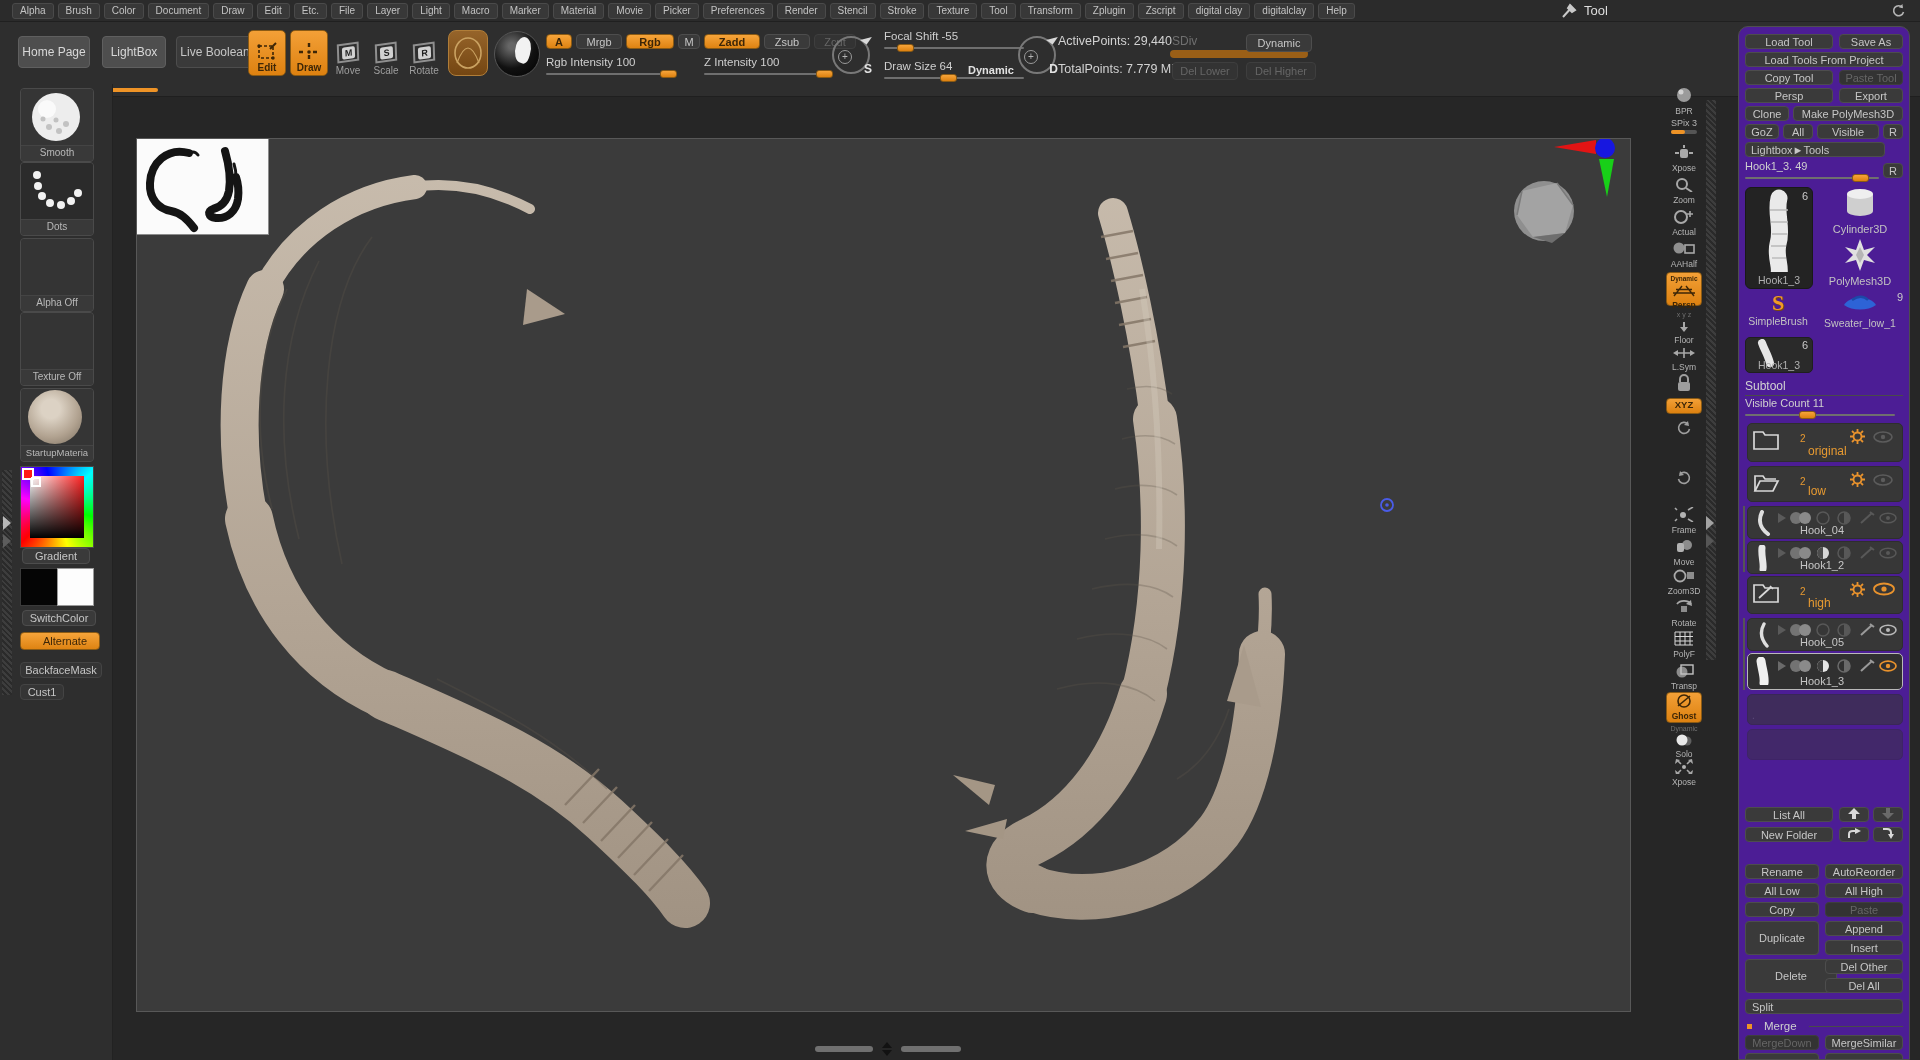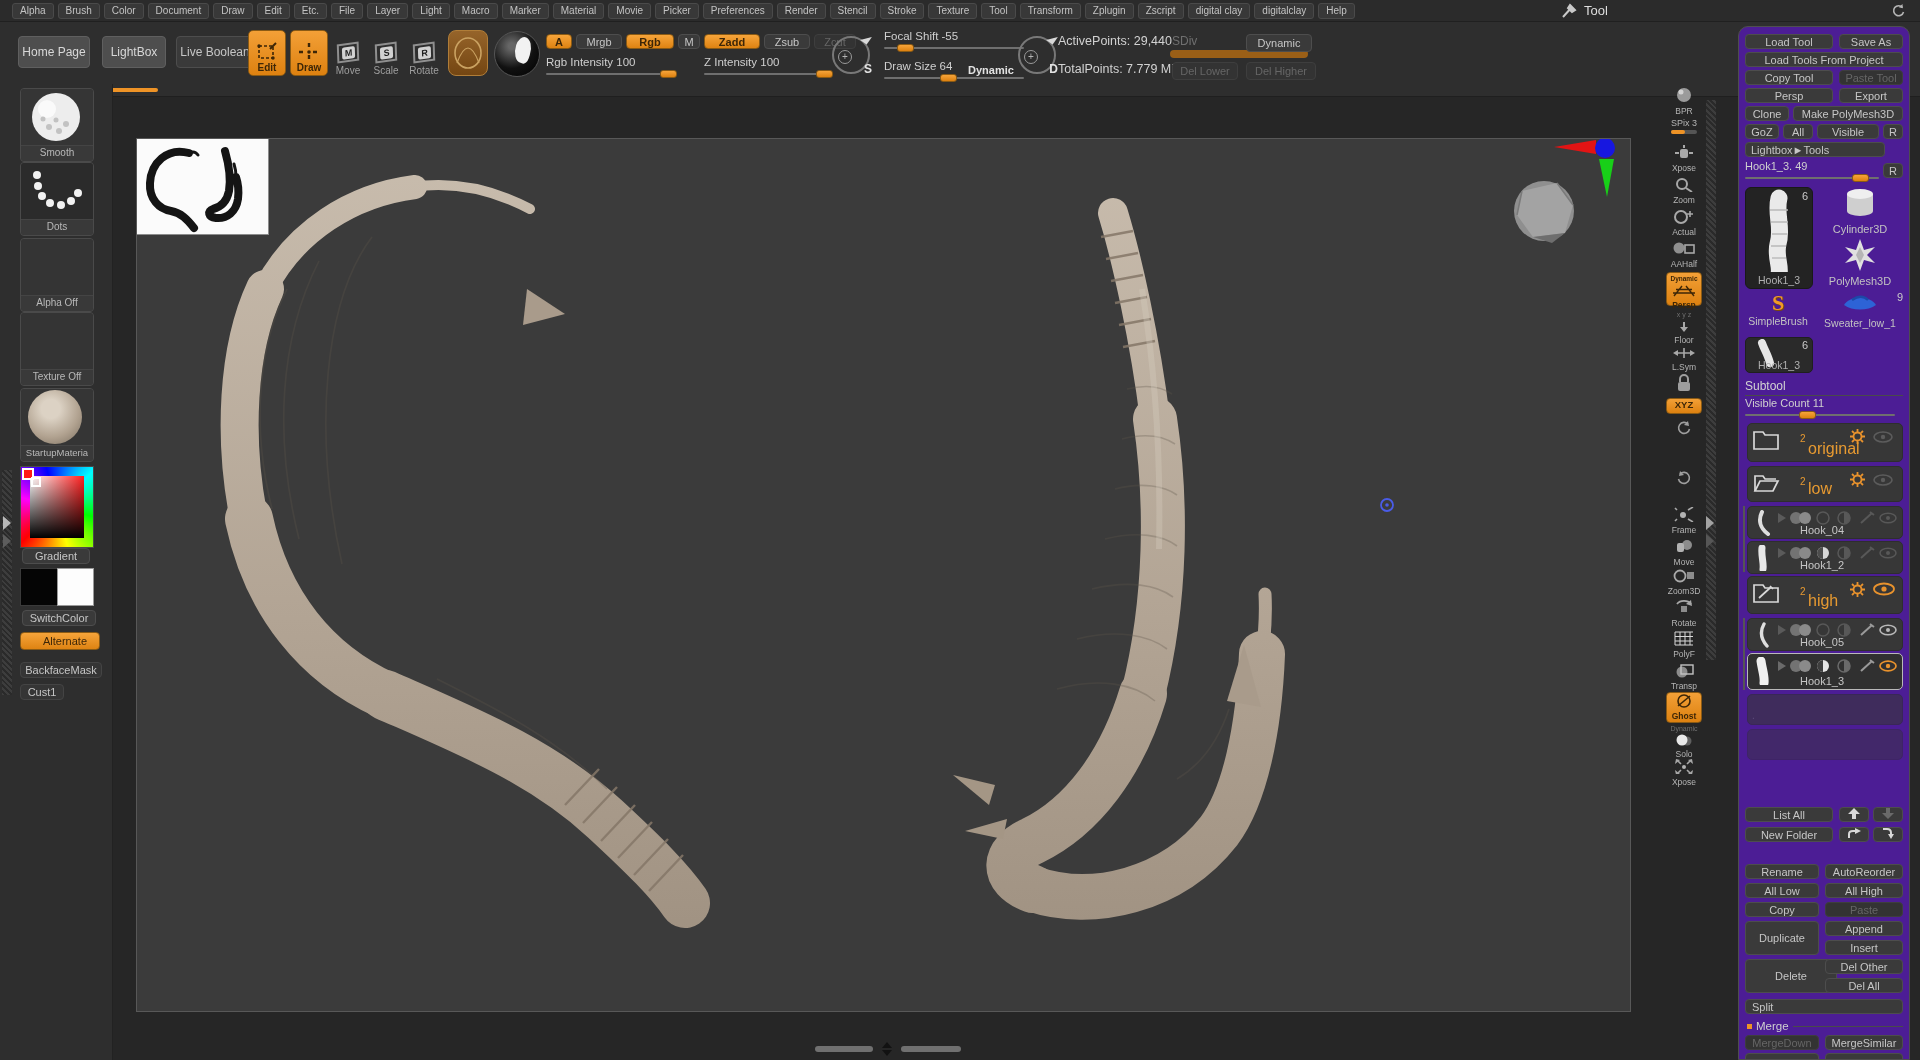--- a/index.html
+++ b/index.html
@@ -46,24 +46,24 @@
   .shelf-item{position:absolute;left:0;width:36px;text-align:center;border-radius:4px;padding:1px 0;}
   .shelf-lb{font-size:8.5px;color:#b5b5b5;line-height:9px;}
   .shelf-item.on{background:linear-gradient(#f3a037,#dd8110);border:1px solid #8a5a14;box-sizing:border-box;}
   .shelf-item.on .shelf-lb{color:#3d2607;font-weight:bold;}
   .tinydim{font-size:7px;color:#6f6f6f;line-height:7px;}
   
   #rpanel{position:absolute;left:1738px;top:26px;width:172px;height:1034px;background:#4c1d95;border:1px solid #4e4e4e;border-radius:10px 10px 0 0;box-sizing:border-box;overflow:hidden;}
   .st-row{position:absolute;left:8px;width:156px;background:#373737;border:1px solid #2e2e2e;border-radius:5px;box-sizing:border-box;}
   .st-row.selected{border:1px solid #b9b9b9;background:#303030;}
   .st-name{position:absolute;left:0;right:6px;bottom:2px;text-align:center;font-size:11px;color:#c6c6c6;}
-  .st-fname{position:absolute;left:60px;bottom:3px;font-size:16px;color:#e79a31;}
+  .st-fname{position:absolute;left:60px;bottom:3px;font-size:12px;color:#e79a31;}
   .st-badge{position:absolute;left:52px;top:9px;font-size:10px;color:#e79a31;}
   .st-thumb{position:absolute;left:4px;top:3px;}
-  .sect{position:absolute;left:8px;width:156px;height:14px;display:flex;align-items:center;gap:4px;}
+  .sect{position:absolute;left:8px;width:156px;height:14px;display:flex;align-items:center;gap:12px;}
   .sect .line{flex:1;height:1px;background:#4a4a4a;}
   .sect .stxt{font-size:11.5px;color:#cfcfcf;}
   .bullet{width:5px;height:5px;background:#ee9326;}
   .treeline{position:absolute;left:4px;width:2px;background:#555;}
 </style>
 </head>
 <body>
 
 <div id="app">
 

